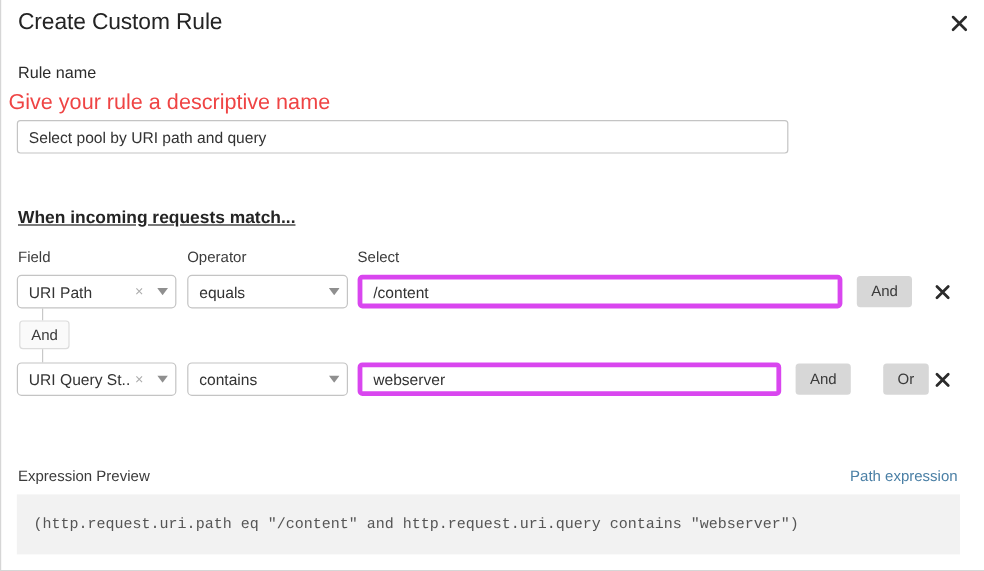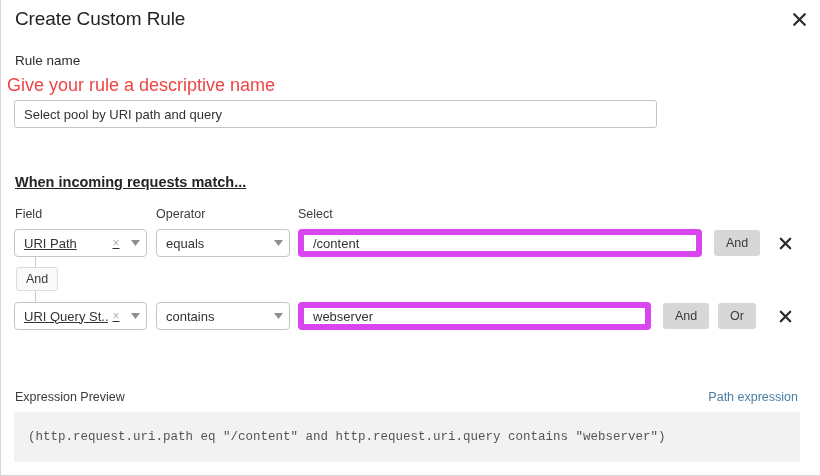--- a/index.html
+++ b/index.html
@@ -116,21 +116,21 @@
     height: 28px;
     border: 1px solid #c4c4c4;
     border-radius: 4px;
     background: #fff;
     display: flex;
     align-items: center;
     cursor: pointer;
     font-size: 13px;
     color: #333;
   }
-  .field-select { left: 13px; width: 133px; text-decoration: underline; }
+  .field-select { left: 13px; width: 133px; }
   .operator-select { left: 155px; width: 134px; }
 
   .select-text {
     flex: 1;
     padding-left: 9px;
     white-space: nowrap;
     overflow: hidden;
   }
   .clear-x {
     width: 16px;
@@ -147,21 +147,21 @@
     justify-content: center;
     cursor: pointer;
   }
   .chevron svg { display: block; }
 
   .value-input {
     position: absolute;
     box-sizing: border-box;
     height: 28px;
     left: 297px;
-    border: 6px solid #d946ef;
+    border: 4px solid #d946ef;
     border-radius: 4px;
     background: #fff;
     font-family: "Liberation Sans", sans-serif;
     font-size: 13px;
     color: #333;
     padding: 0 9px;
     outline: none;
   }
   .value-row1 { width: 404px; }
   .value-row2 { width: 353px; }
@@ -175,21 +175,21 @@
     border-radius: 3px;
     background: #d7d7d7;
     color: #3a3a3a;
     font-family: "Liberation Sans", sans-serif;
     font-size: 12.5px;
     cursor: pointer;
     padding: 0 12px;
   }
   .and-row1 { left: 713px; }
   .and-row2 { left: 662px; }
-  .or-row2  { left: 717px; }
+  .or-row2  { left: 735px; }
 
   .del-btn {
     position: absolute;
     top: 2px;
     width: 24px;
     height: 24px;
     display: flex;
     align-items: center;
     justify-content: center;
     background: none;

